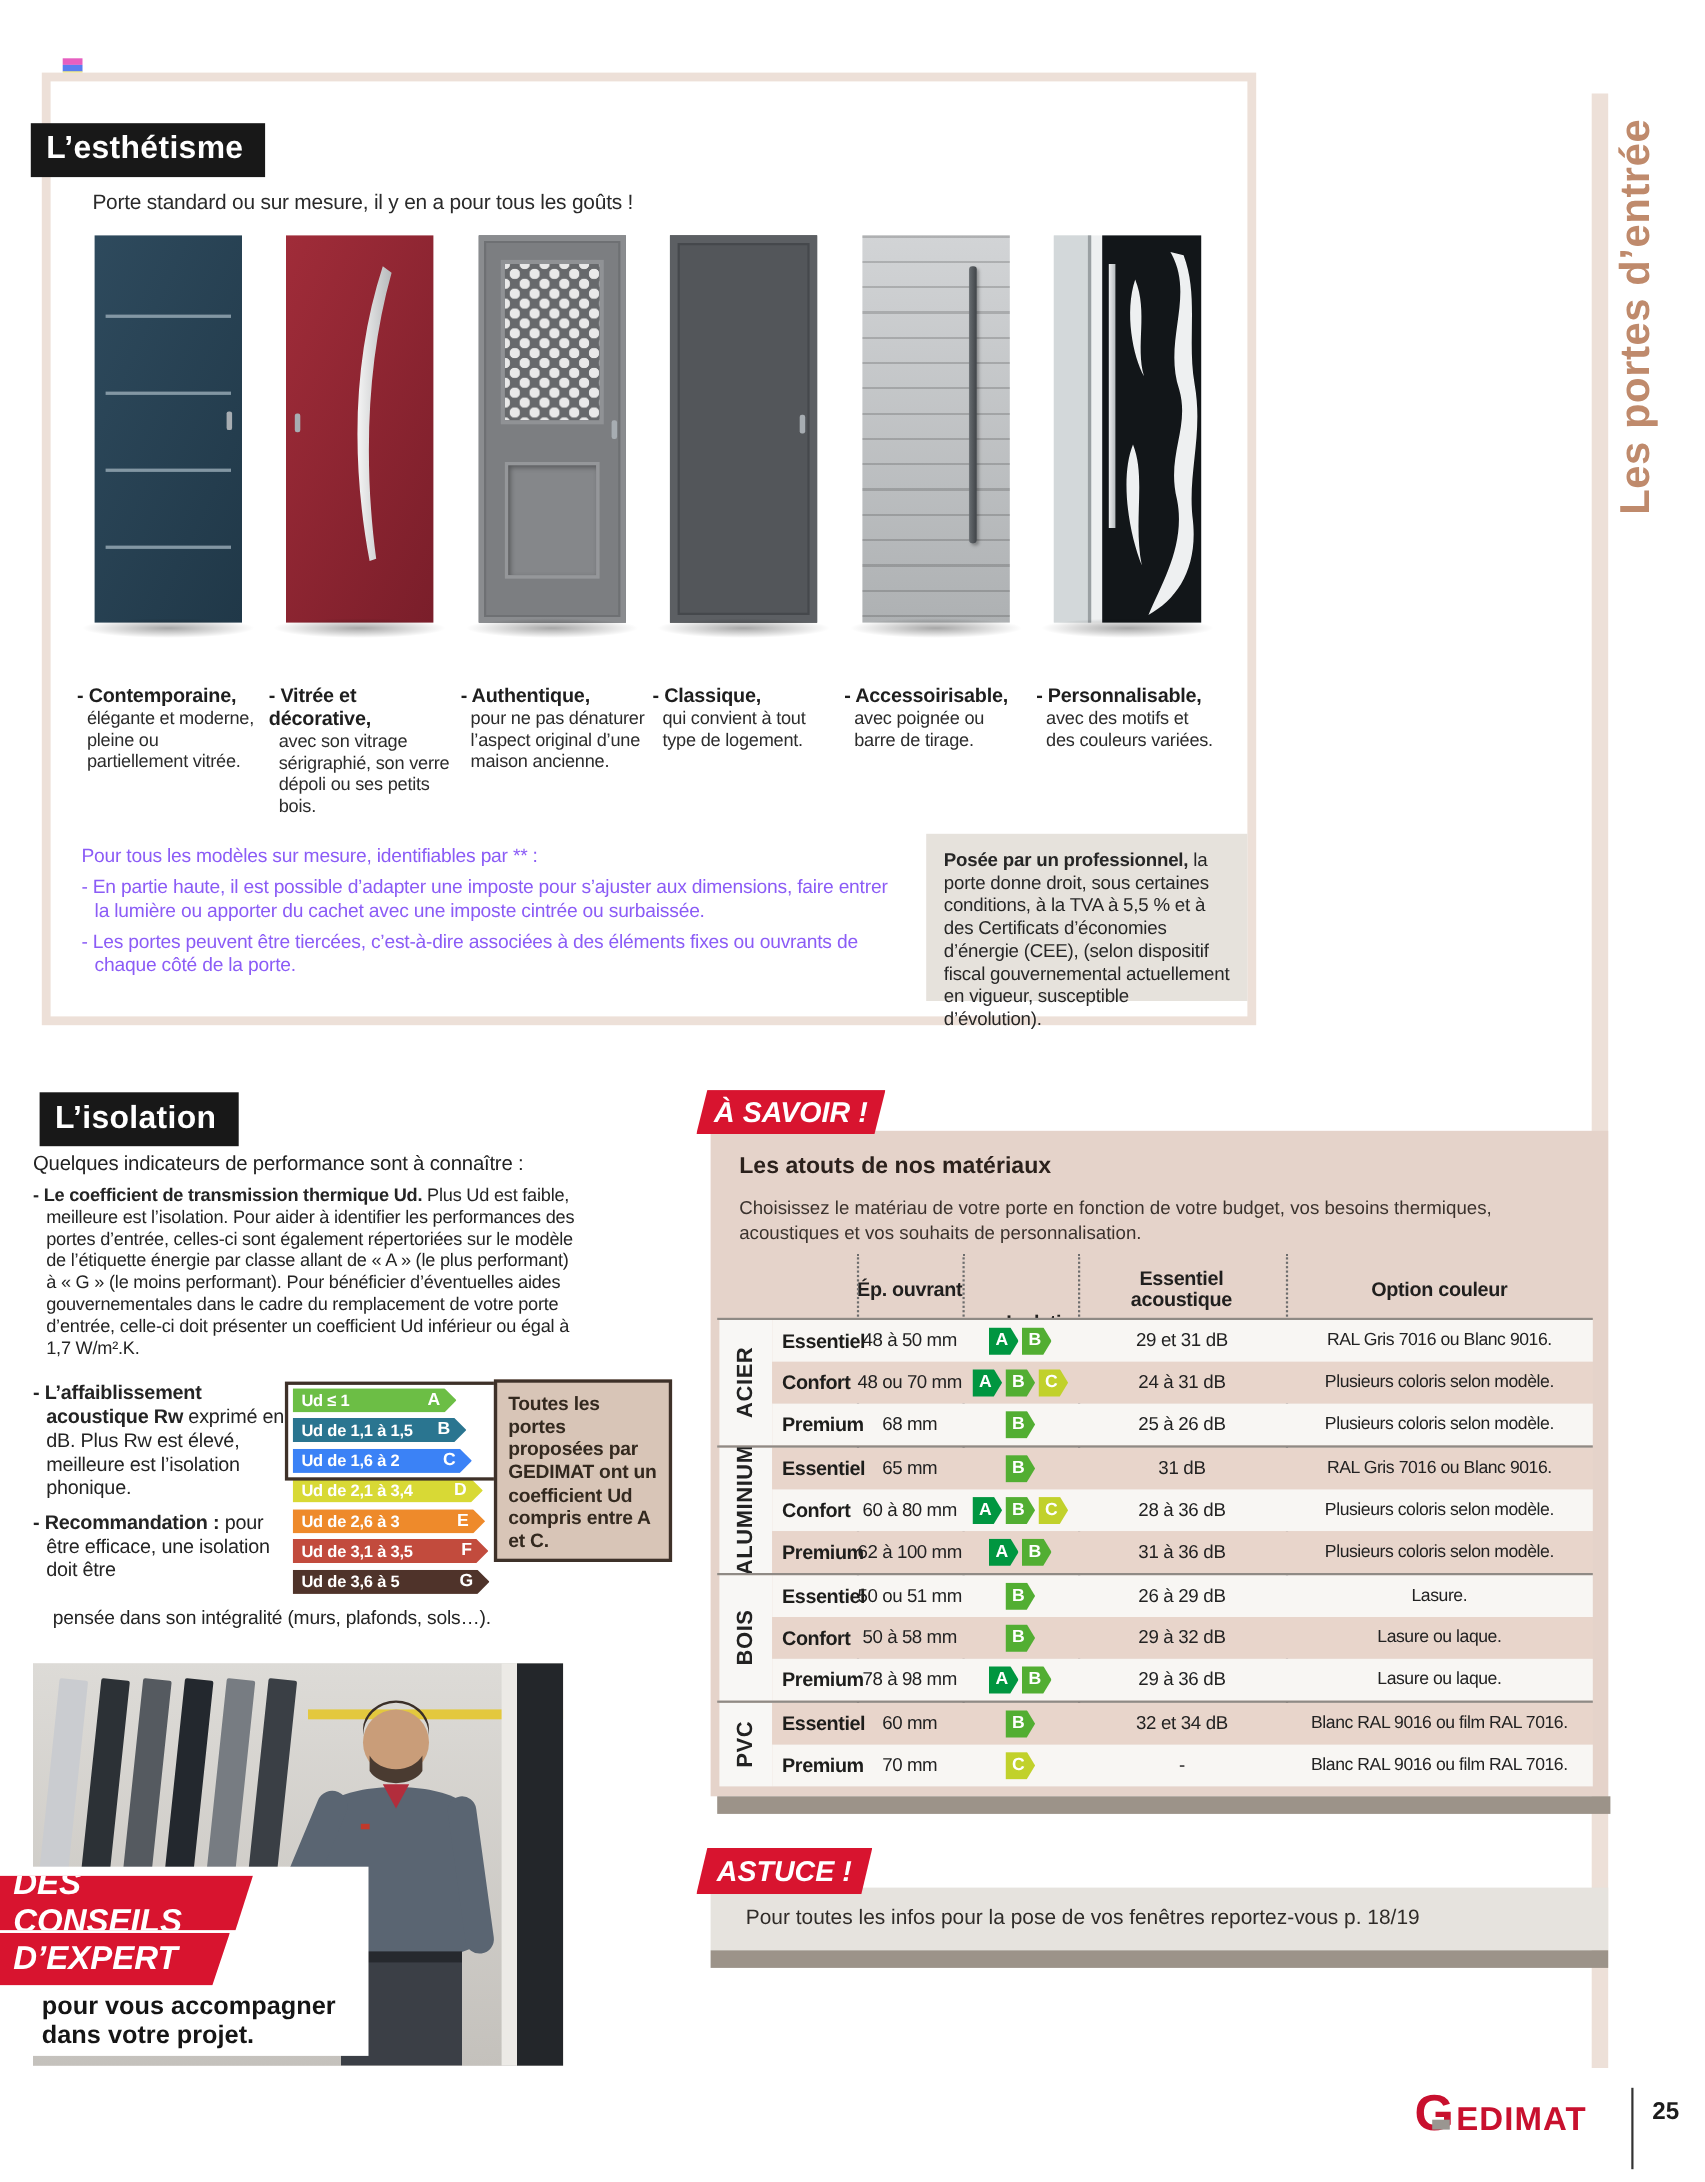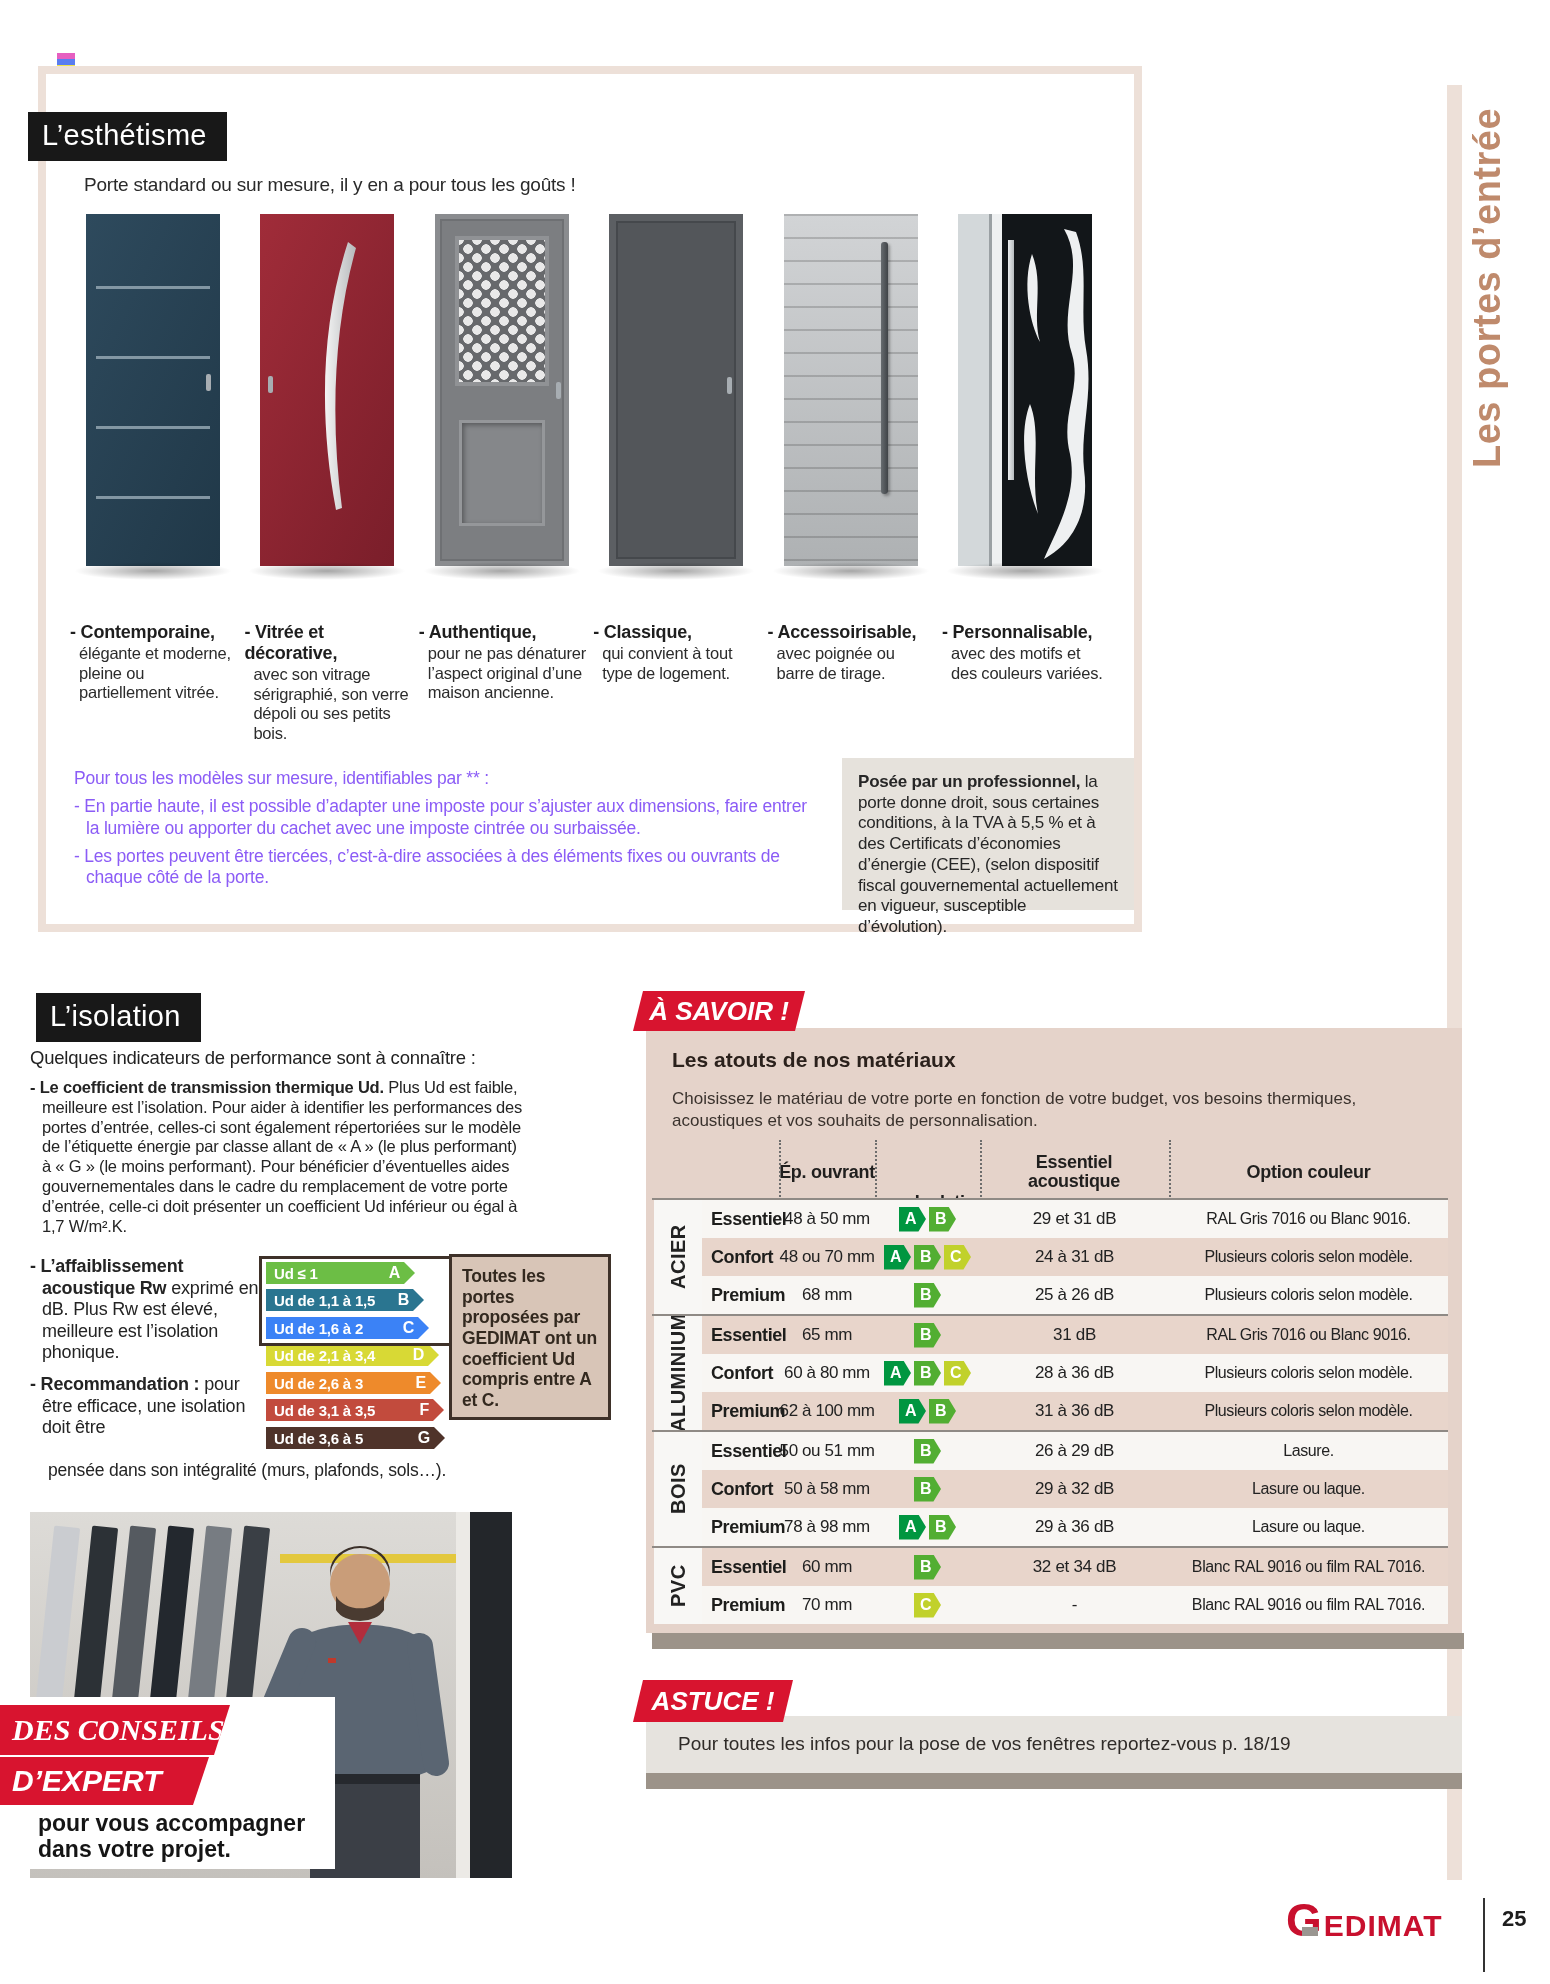--- a/index.html
+++ b/index.html
@@ -1,20 +1,20 @@
 <!DOCTYPE html>
 <html><head>
 <meta charset="utf-8">
 <style>
   html,body{margin:0;padding:0;background:#ffffff;}
   .page{position:relative;width:1550px;height:1984px;background:#fff;overflow:hidden;
         font-family:"Liberation Sans",sans-serif;color:#222;}
 
   
-  .blacktitle{position:absolute;background:#181818;color:#fff;font-weight:400;
+  .blacktitle{position:absolute;background:#181818;color:#fff;font-weight:700;
               font-size:29px;padding:7px 20px 9px 14px;letter-spacing:.3px;}
   .redbanner{position:absolute;background:#d8142f;color:#fff;font-weight:800;font-style:italic;
              display:flex;align-items:center;justify-content:center;
              clip-path:polygon(10px 0,100% 0,calc(100% - 10px) 100%,0 100%);}
   .graybar{position:absolute;background:#9c9389;}
 
   
   .panel{position:absolute;left:38px;top:66px;width:1104px;height:866px;
          border:8px solid #ede0d8;background:#fff;box-sizing:border-box;}
   .intro{position:absolute;left:38px;top:100px;font-size:19px;letter-spacing:-.2px;color:#2a2a2a;}
@@ -472,21 +472,21 @@
       <path d="M62,104 L22,200" stroke="#5a6572" stroke-width="28" stroke-linecap="round" fill="none"></path>
       <rect x="8" y="196" width="28" height="22" rx="4" fill="#c0392b"></rect>
       <circle cx="20" cy="232" r="12" fill="#c99d79"></circle>
       <path d="M180,108 L196,225" stroke="#5a6572" stroke-width="26" stroke-linecap="round" fill="none"></path>
       <rect x="70" y="240" width="110" height="100" fill="#3b3f46"></rect>
       <rect x="70" y="236" width="110" height="10" fill="#26292e"></rect>
       <rect x="88" y="120" width="8" height="5" fill="#c0392b"></rect>
     </svg>
   </div>
   <div class="whitebox"></div>
-  <div class="expbanner" style="left:0;top:1705px;width:218px;height:50px;font-size:30px;font-family:Liberation Serif, serif;">DES CONSEILS</div>
+  <div class="expbanner" style="left:0;top:1705px;width:218px;height:50px;font-size:30px;">DES CONSEILS</div>
   <div class="expbanner" style="left:0;top:1757px;width:197px;height:48px;font-size:30px;">D’EXPERT</div>
   <div class="expsub">pour vous accompagner dans votre projet.</div>
 
   <div class="logo">
     <span class="gbig">G</span><span class="gbar"></span><span class="rest">EDIMAT</span>
   </div>
   <div class="pagesep"></div>
   <div class="pagenum">25</div>
 
 </div>

